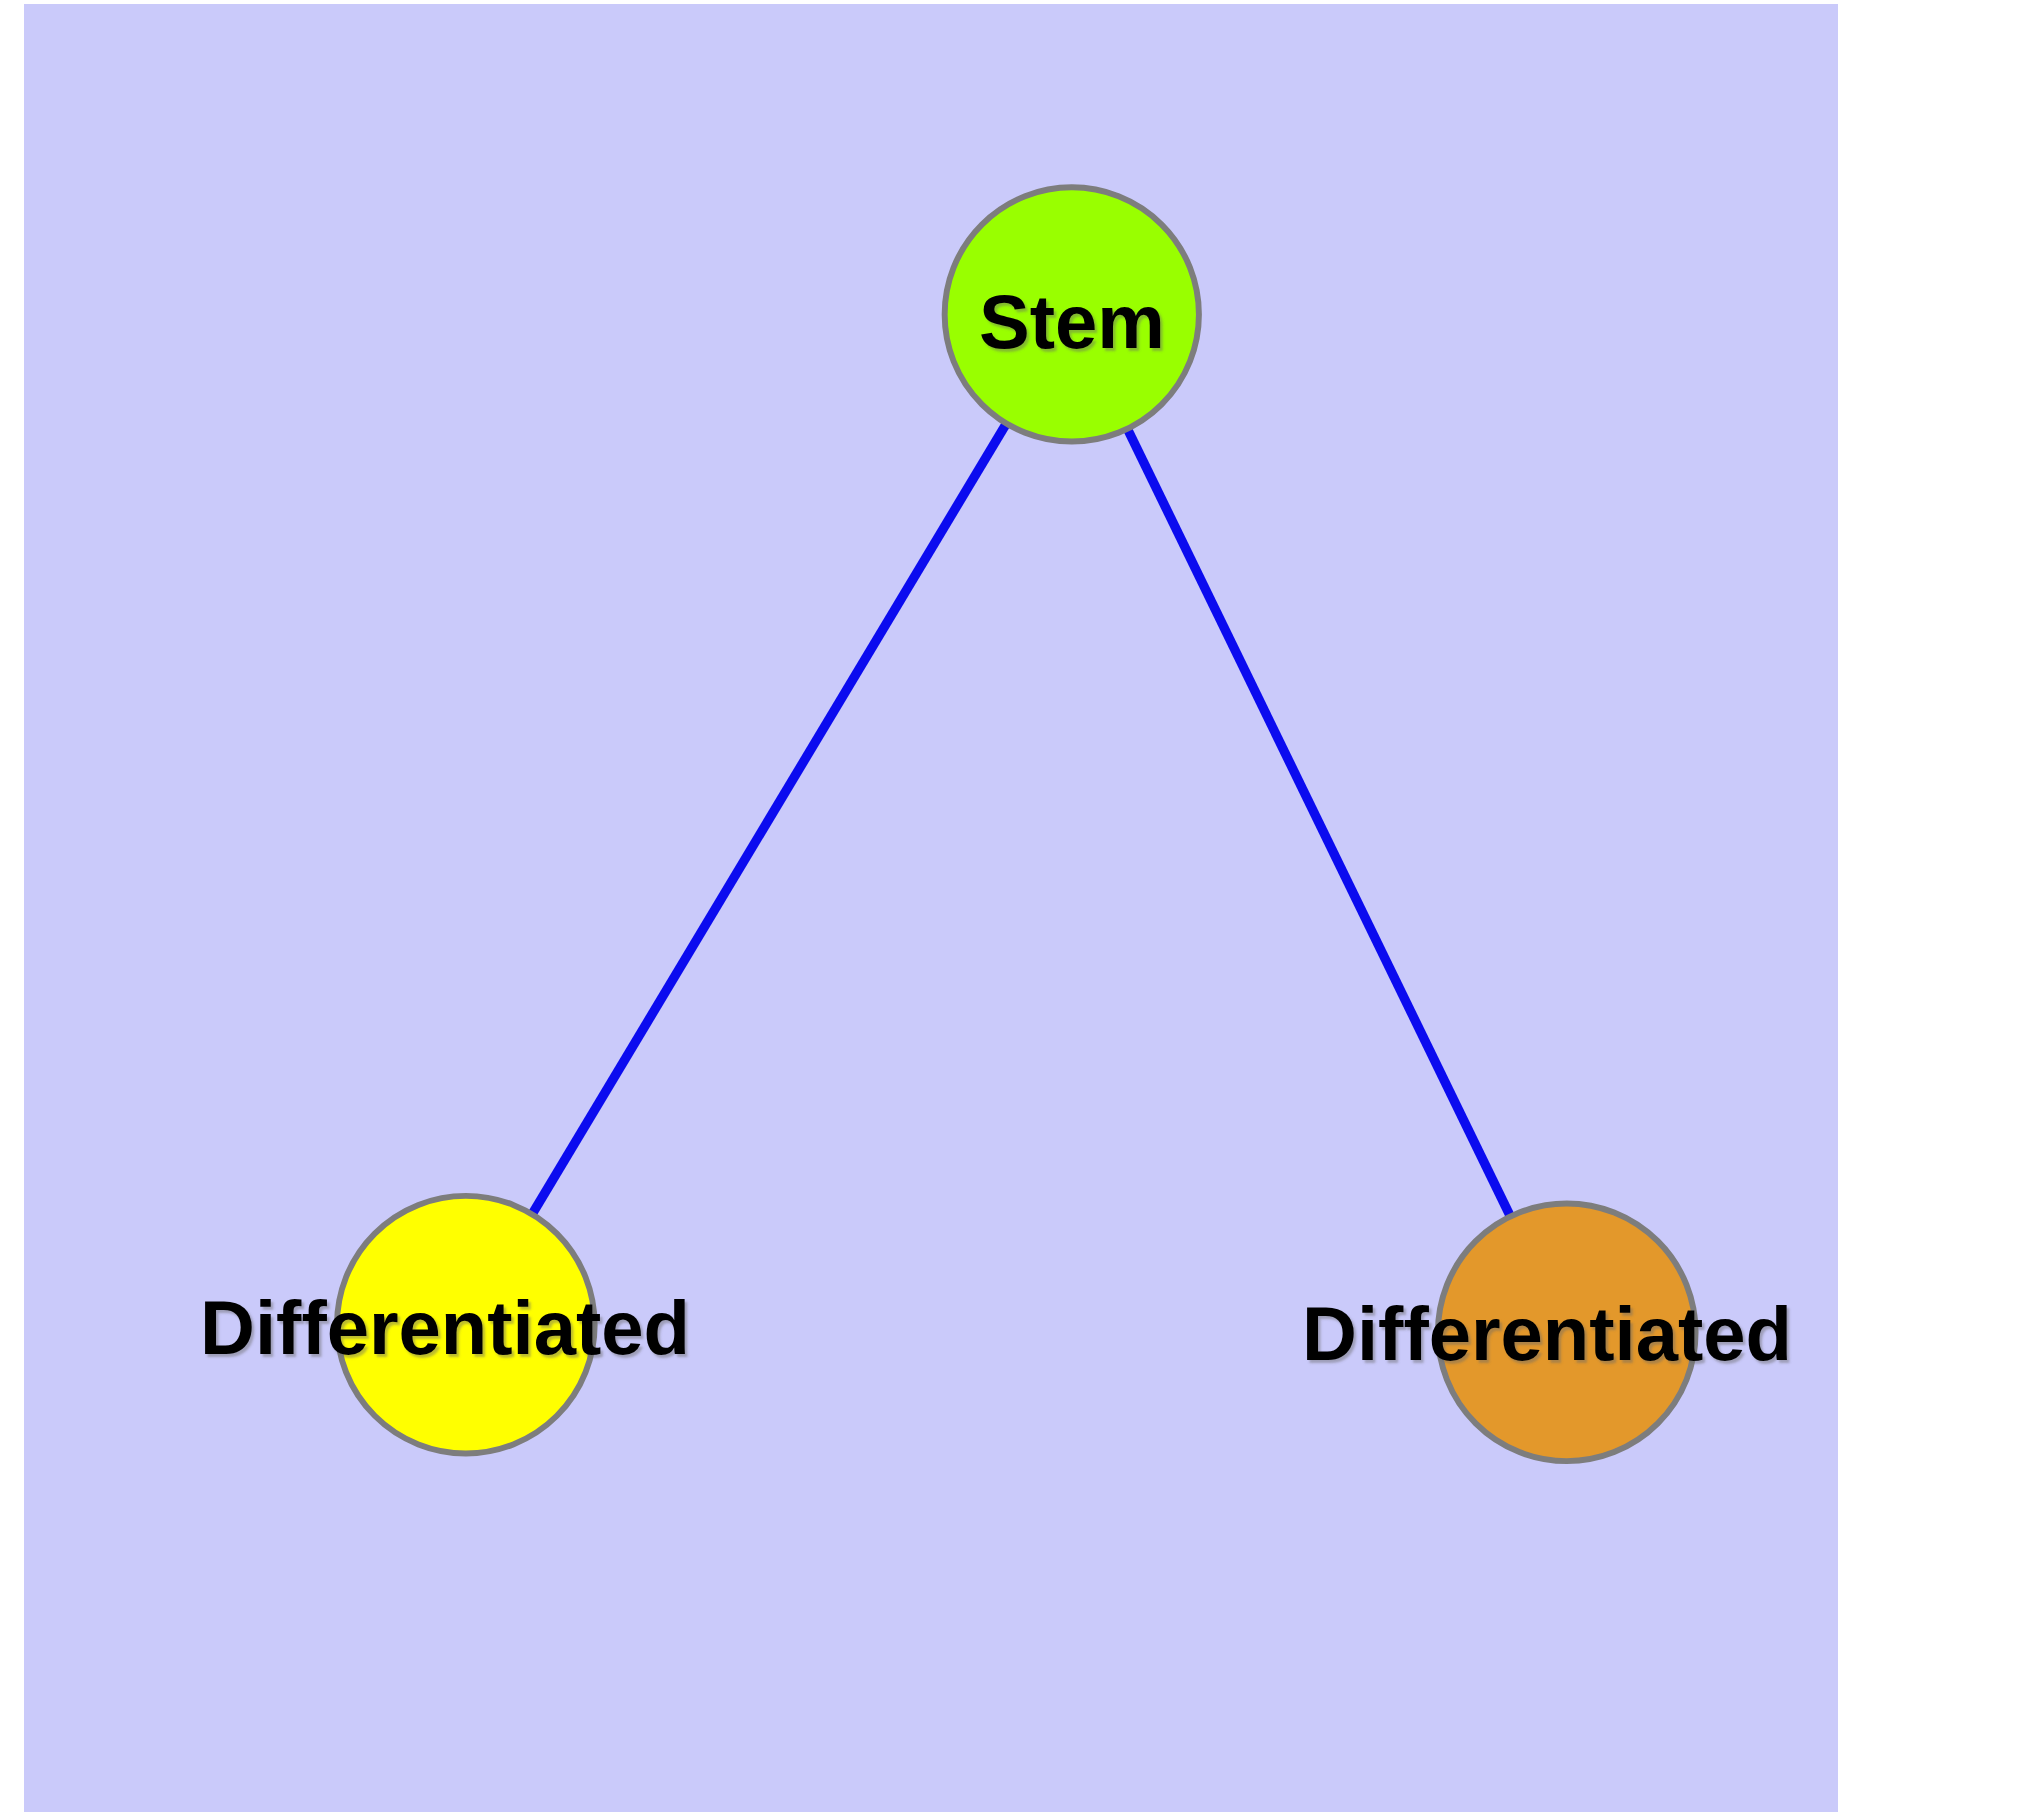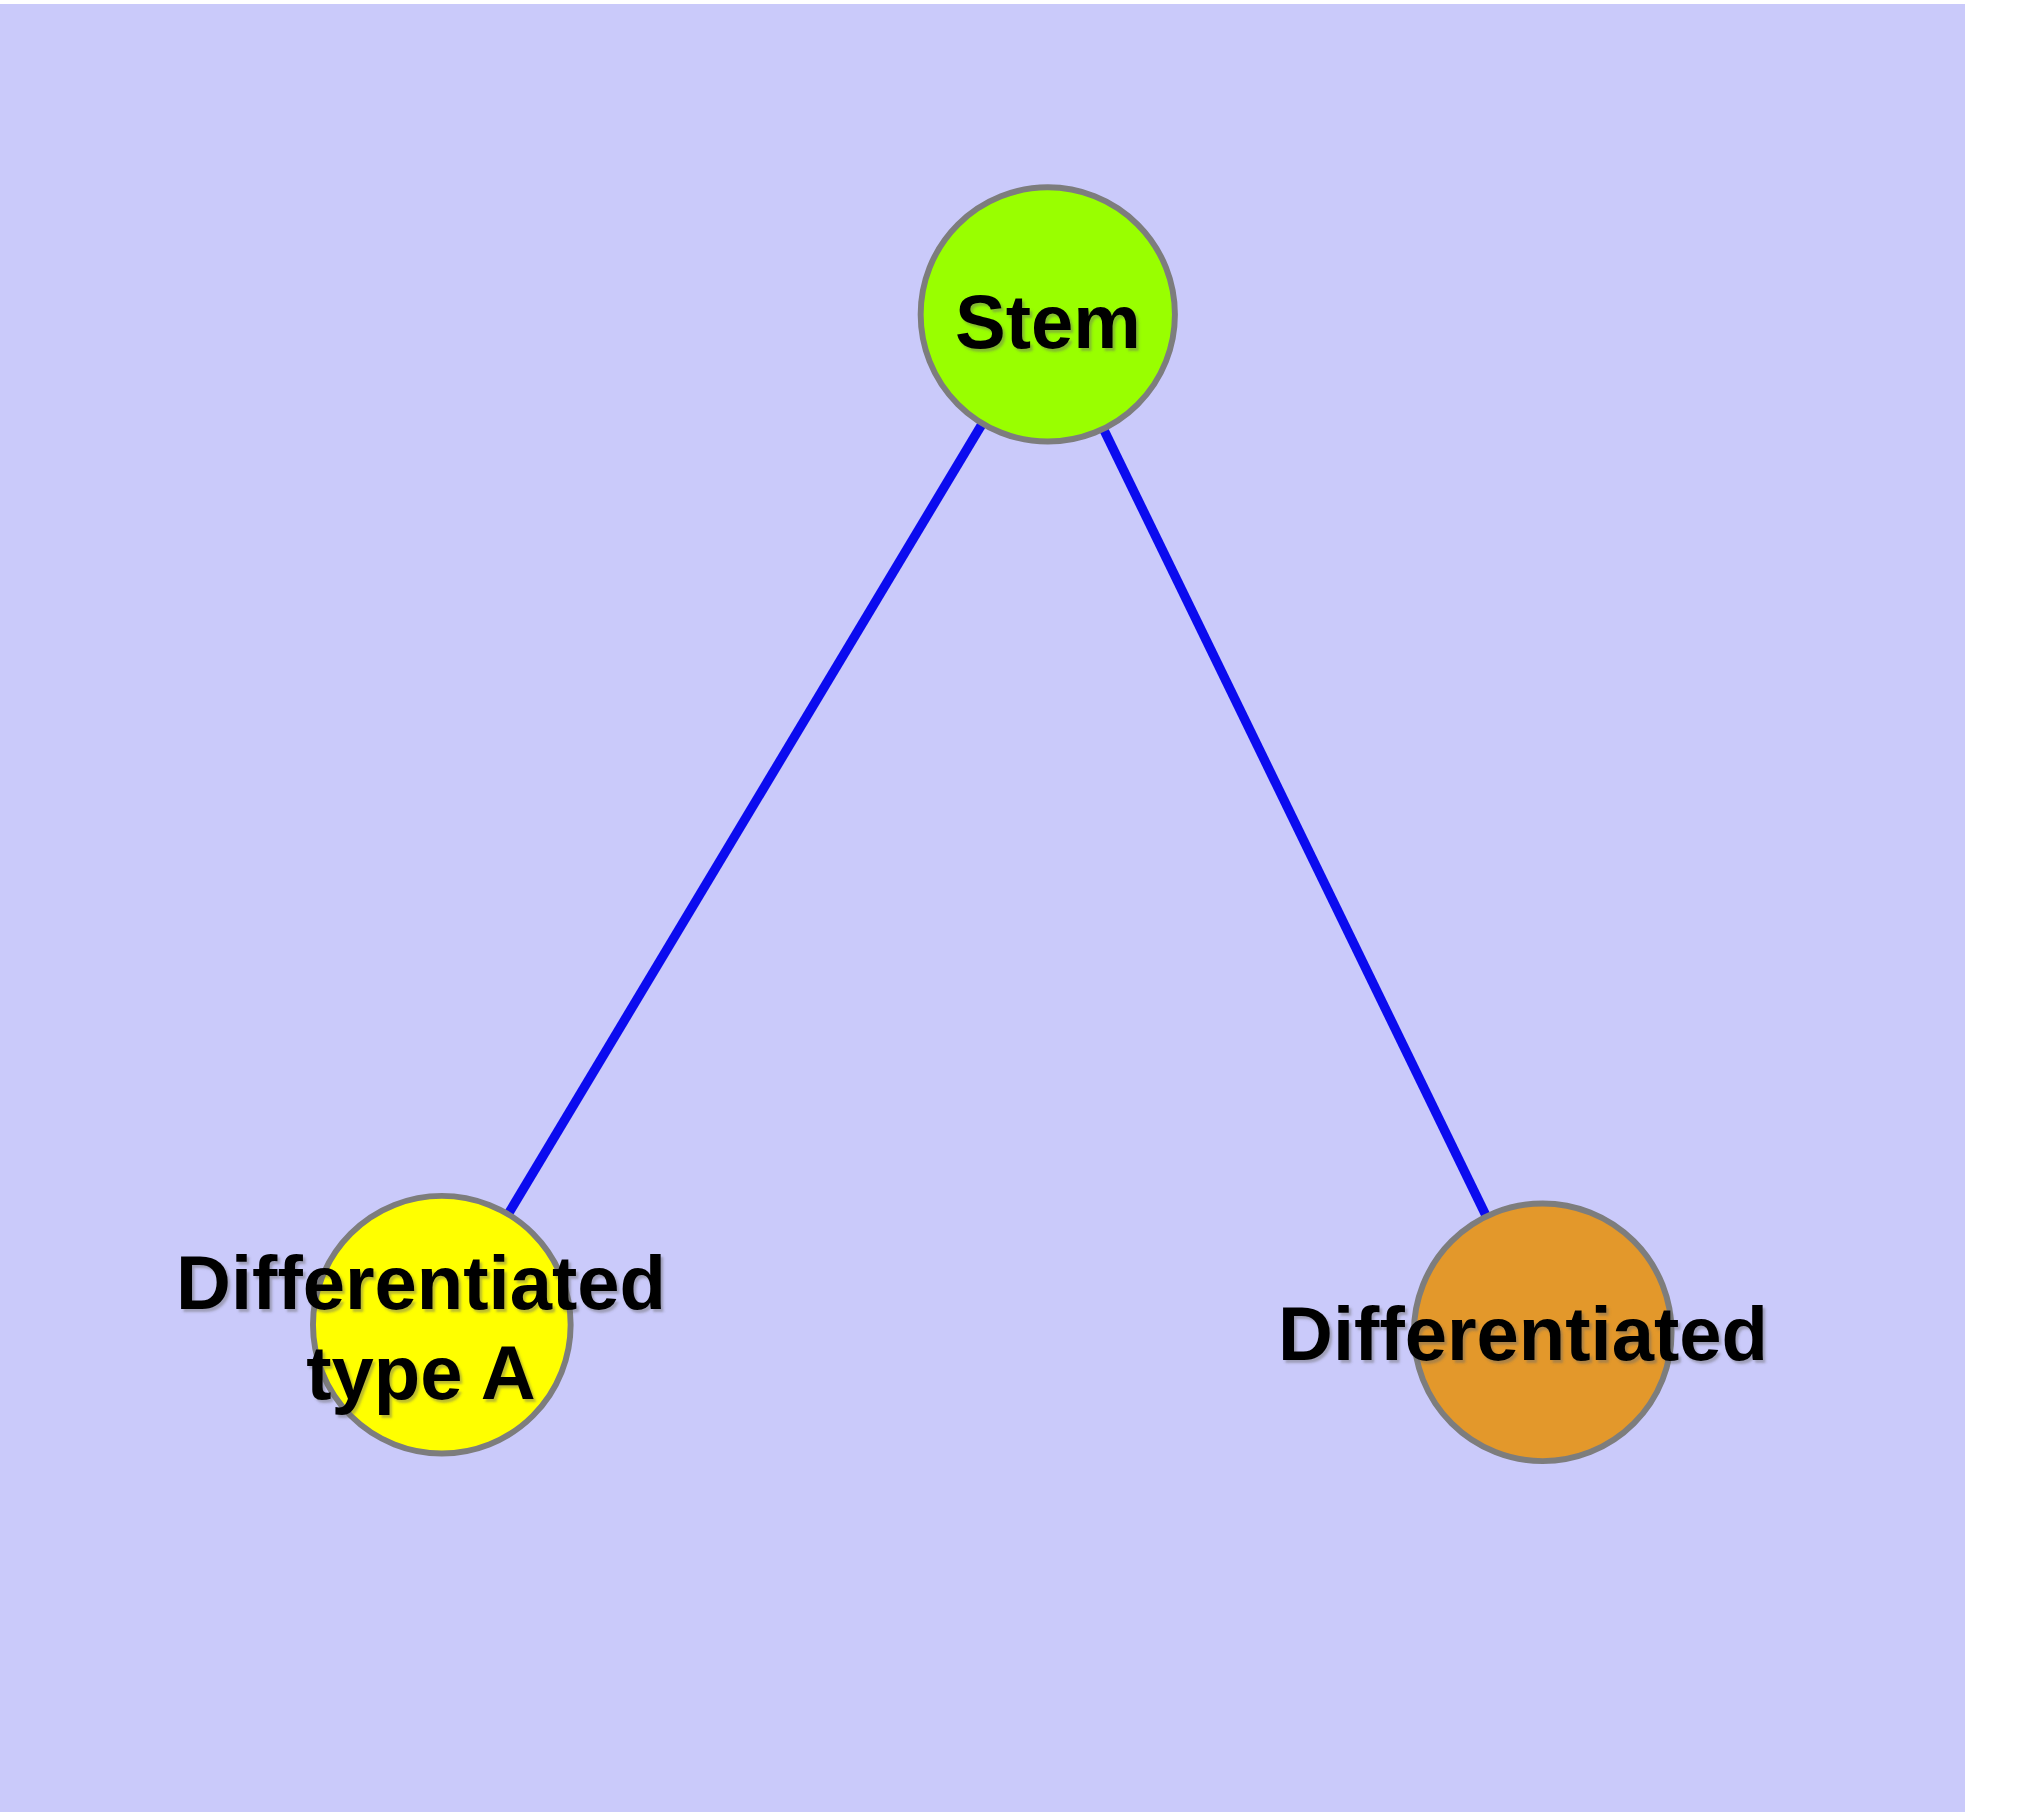--- a/index.html
+++ b/index.html
@@ -1,24 +1,25 @@
 <!DOCTYPE html>
 <html style="font-size:13.6px"><head>
 <meta charset="utf-8">
 <style>
   html, body {
     margin: 0;
     padding: 0;
   }
   .canvas {
     position: relative;
-    width: 1965px;
+    width: 1814px;
     height: 1812px;
     overflow: hidden;
     font-family: "Liberation Sans", "DejaVu Sans", sans-serif;
+    margin-left: 24px;
   }
   .top-strip {
     position: absolute;
     top: 0;
     left: 0;
     width: 100%;
     height: 4.2px;
   }
   svg.graph {
     position: absolute;
@@ -63,21 +64,20 @@
 
     <circle cx="1820" cy="1572" r="152" fill="#E3982B" stroke="#7D7D7D" stroke-width="7"></circle>
   </svg>
 
   <div class="node-label label-stem">
     <span>Stem</span>
   </div>
 
   <div class="node-label label-type-a">
     <span>Differentiated</span>
-    <span>type A</span>
   </div>
 
   <div class="node-label label-type-b">
     <span>Differentiated</span>
   </div>
 
   <div class="top-strip" style="background: rgb(255, 255, 255);"></div>
 </div>
 
 

